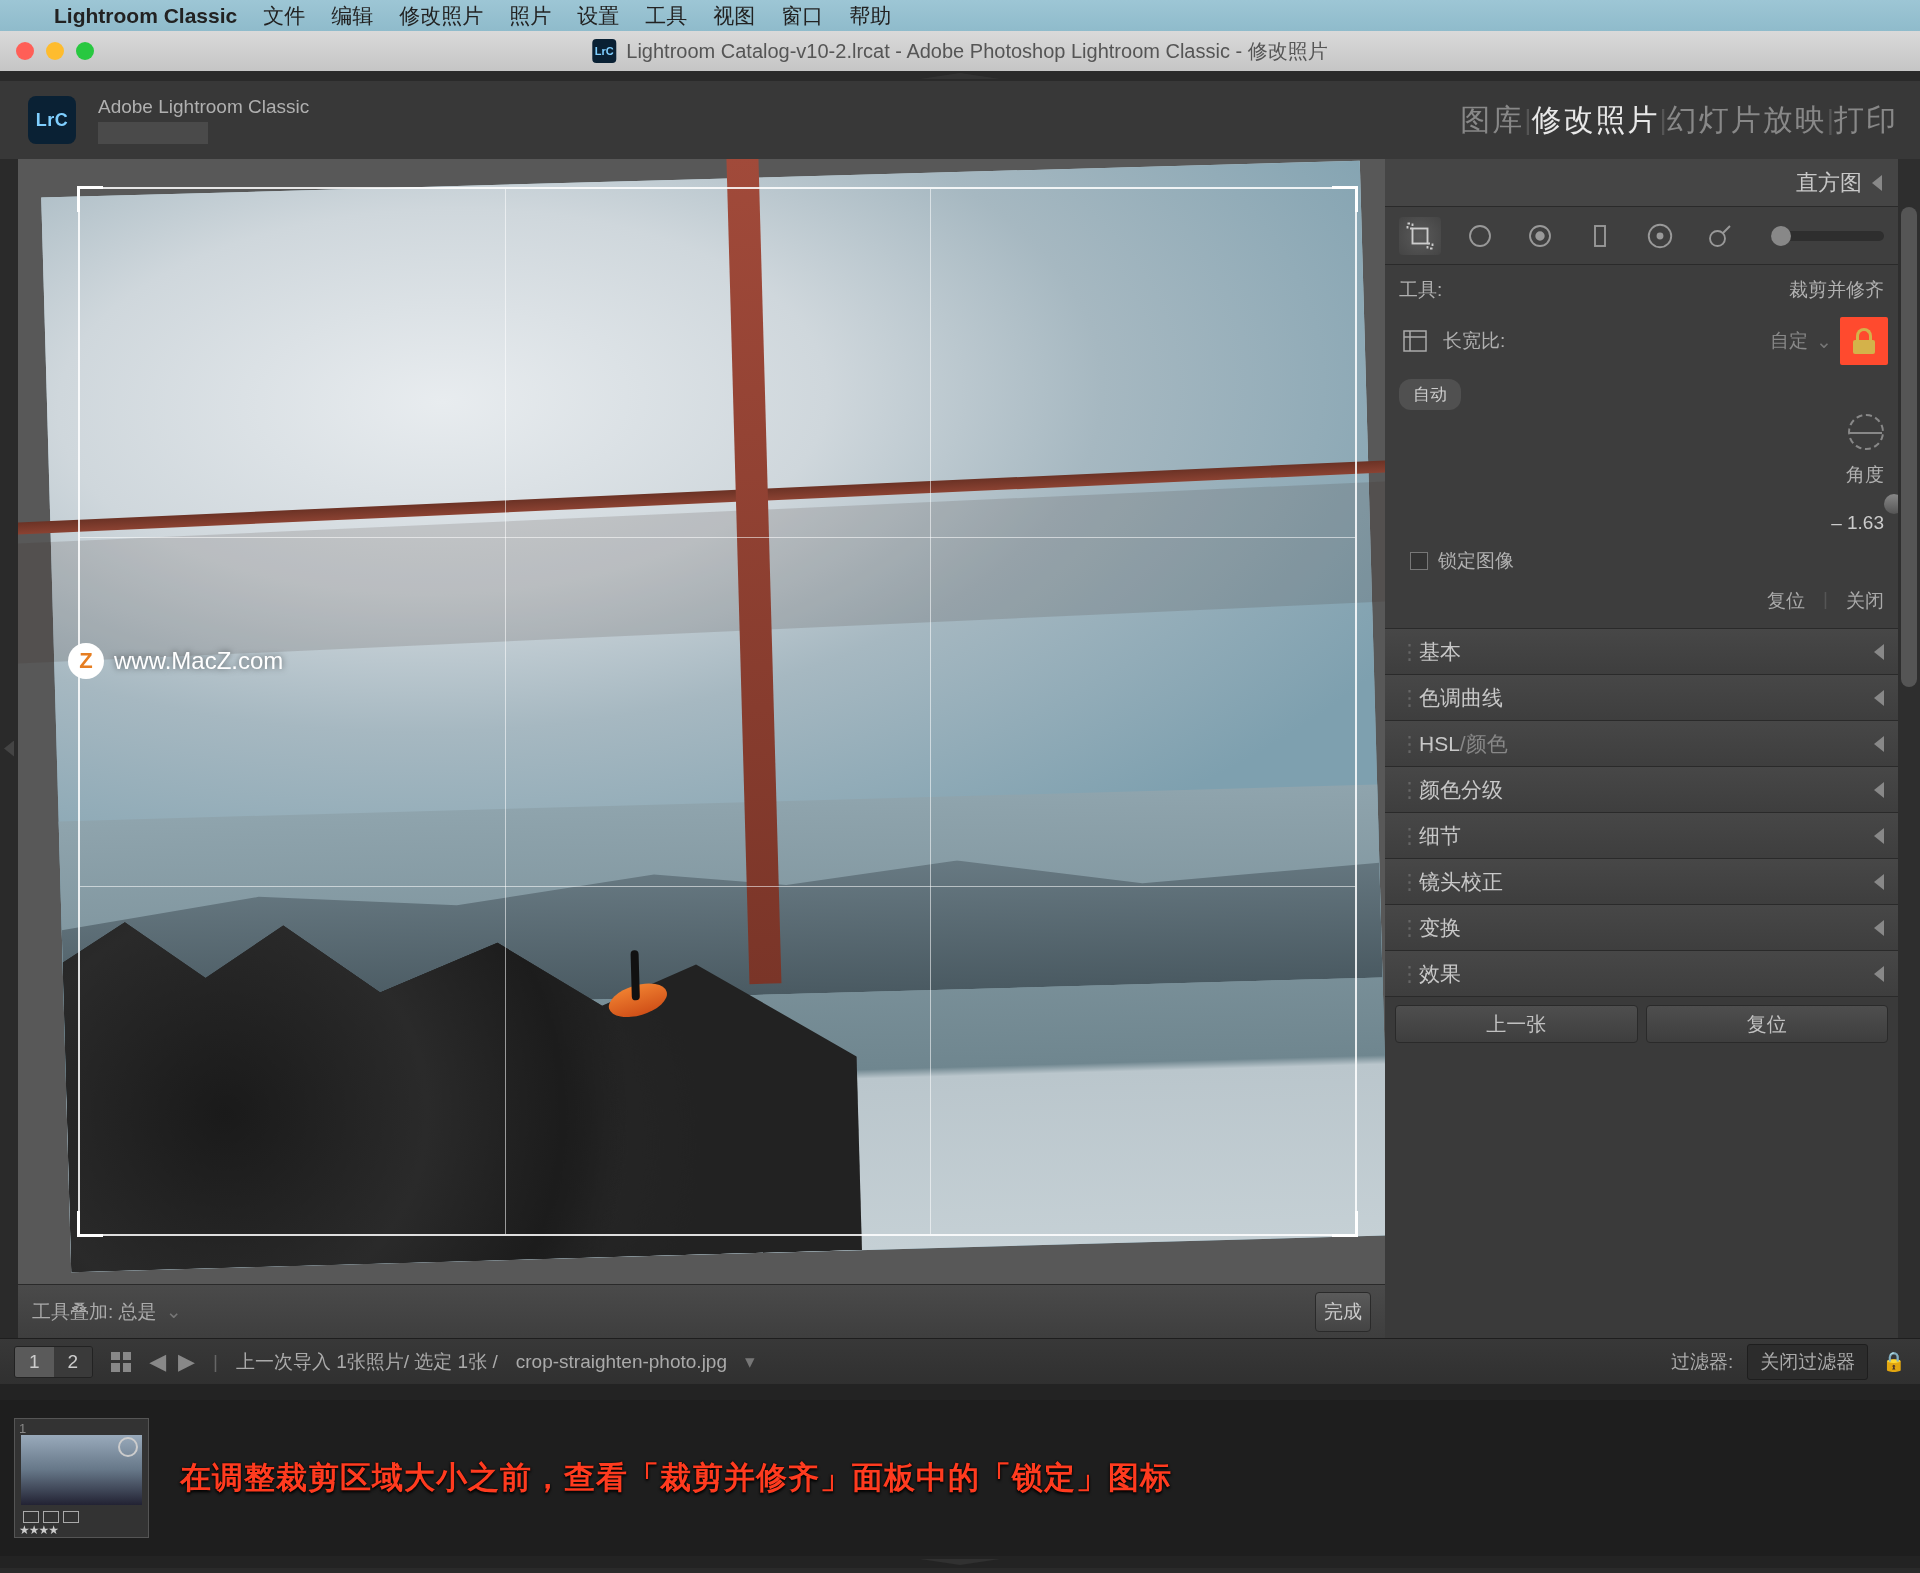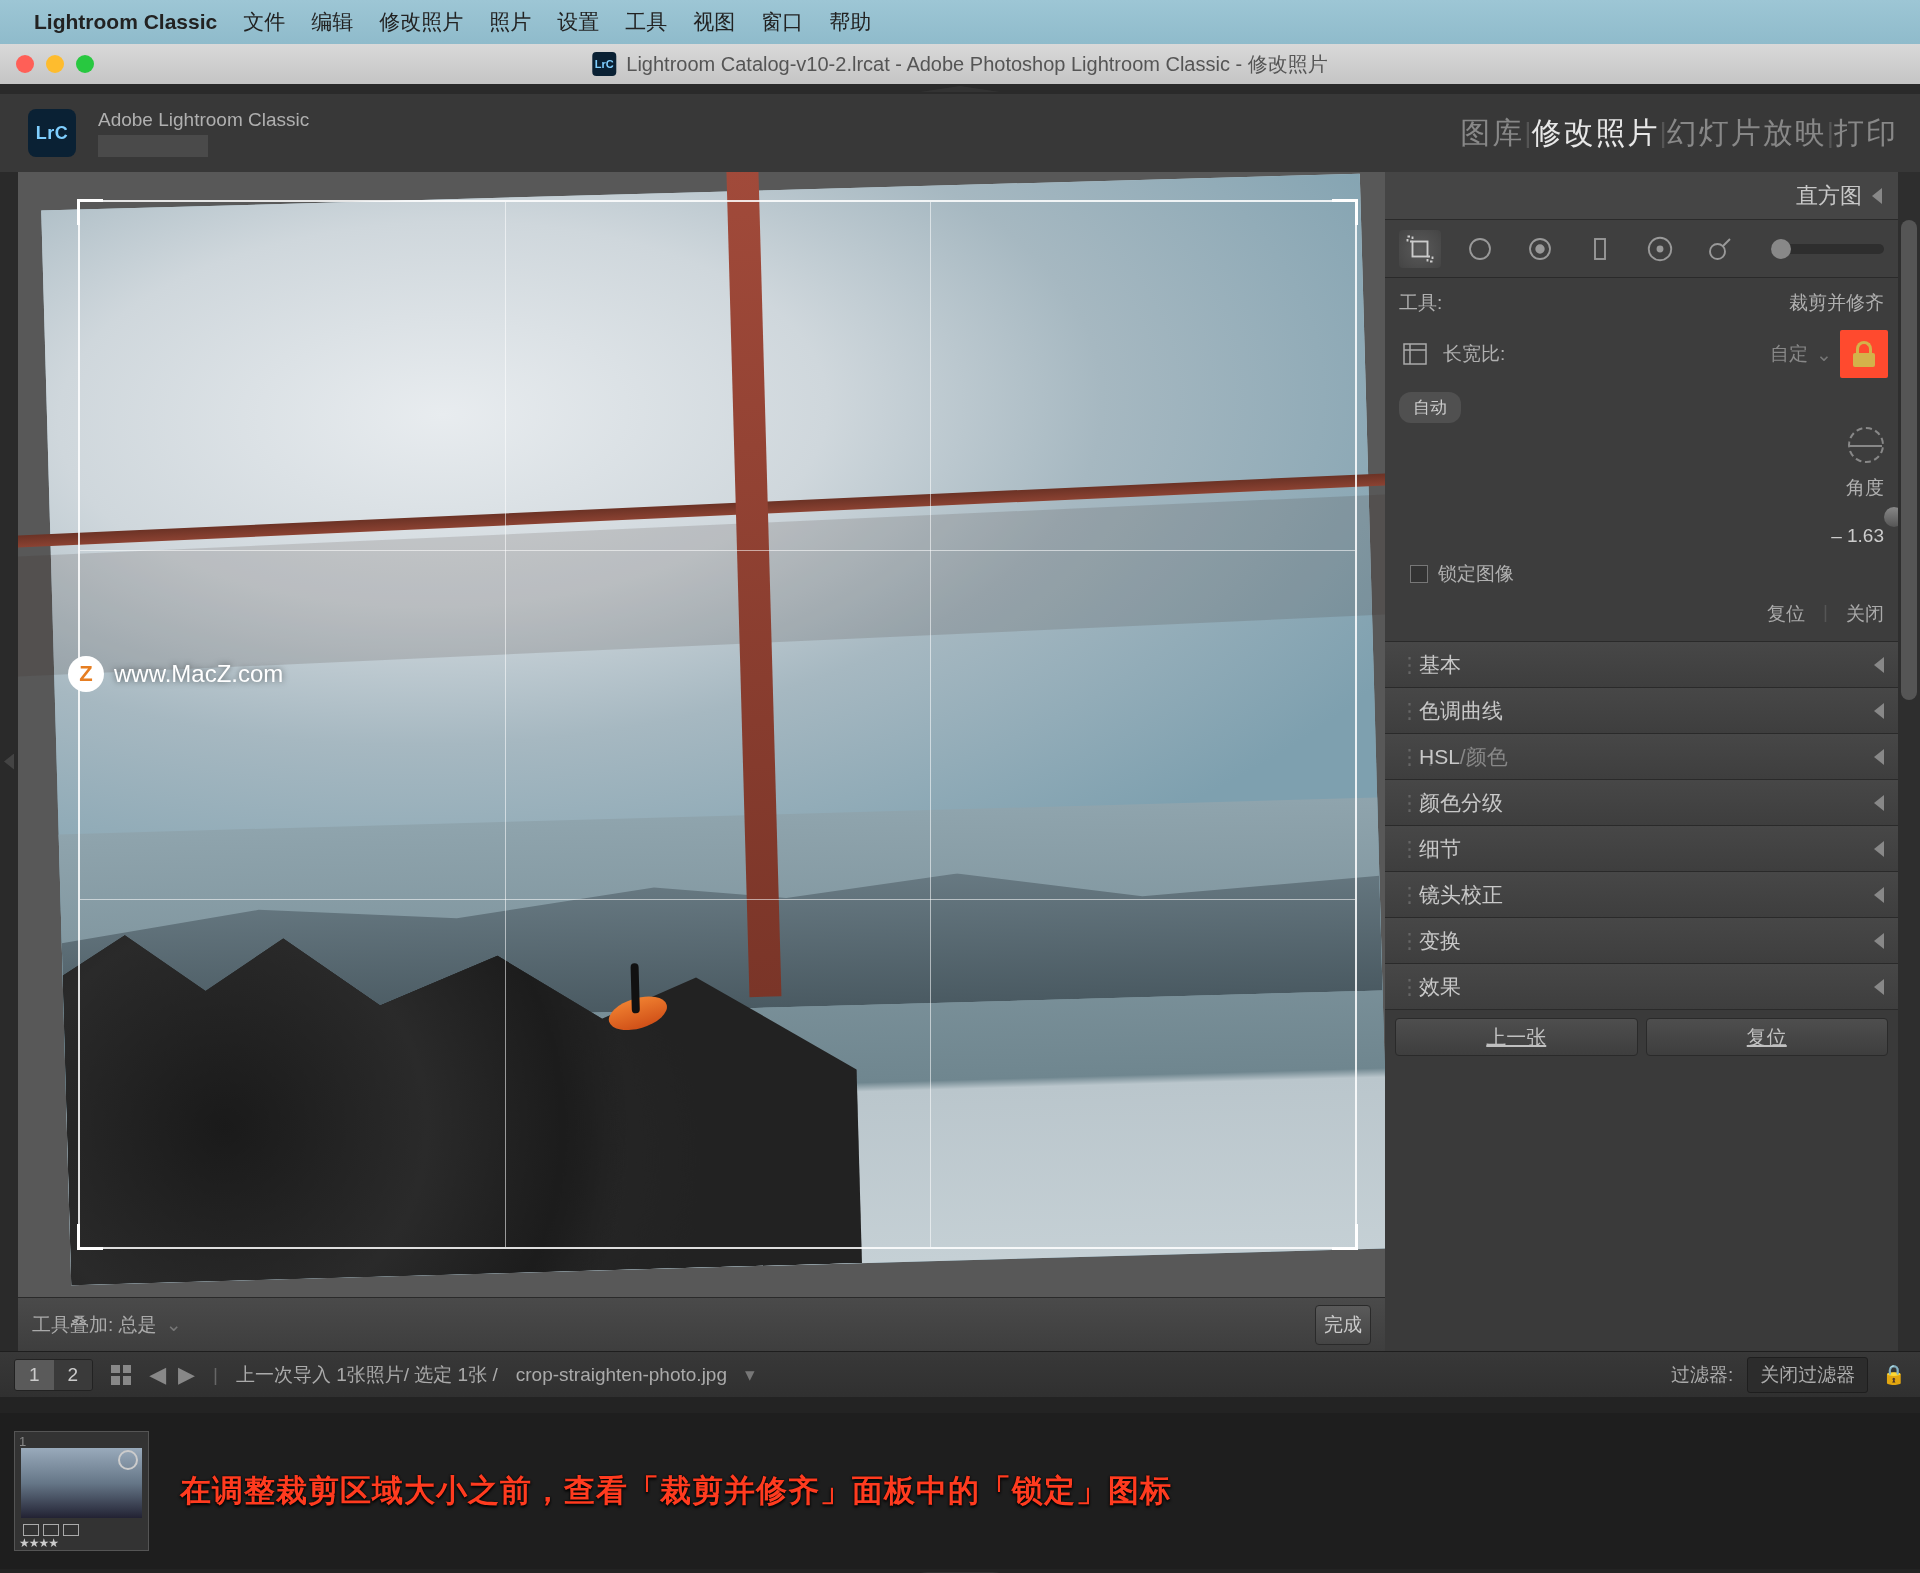--- a/index.html
+++ b/index.html
@@ -1,19 +1,19 @@
 <!DOCTYPE html>
 <html><head>
 <meta charset="utf-8">
 <style>
 * { margin:0; padding:0; box-sizing:border-box; font-family:-apple-system,"Helvetica Neue",Arial,sans-serif; }
 body { background:#2a2a2a; width:1920px; height:1573px; overflow:hidden; user-select:none; }
 
 
-.mac-menubar { height:44px; background:linear-gradient(#9DC6D5,#8FBBCB); display:flex; align-items:center; padding:0 8px; gap:26px; font-size:21px; color:#222; }
+.mac-menubar { height:31px; background:linear-gradient(#9DC6D5,#8FBBCB); display:flex; align-items:center; padding:0 28px; gap:26px; font-size:21px; color:#222; }
 .mac-menubar .apple { font-size:24px; }
 .mac-menubar .appname { font-weight:700; }
 .mac-menubar span { cursor:default; }
 
 
 .titlebar { height:40px; background:linear-gradient(#d9d9d9,#c5c5c5); display:flex; align-items:center; padding:0 16px; font-size:20px; color:#555; position:relative; }
 .traffic { display:flex; gap:12px; }
 .traffic .dot { width:18px; height:18px; border-radius:50%; }
 .traffic .r { background:#ff5f57; } .traffic .y { background:#febc2e; } .traffic .g { background:#28c840; }
 .titlebar .title { position:absolute; left:50%; transform:translateX(-50%); display:flex; align-items:center; gap:10px; }
@@ -120,21 +120,21 @@
 
 .cp-foot { display:flex; justify-content:flex-end; gap:18px; margin-top:14px; color:#aaa; }
 .cp-foot .sep { color:#555; }
 
 .acc { height:46px; background:linear-gradient(#474747,#3e3e3e); border-bottom:1px solid #2a2a2a; display:flex; align-items:center; justify-content:space-between; padding:0 14px; color:#c8c8c8; font-size:21px; cursor:pointer; }
 .acc .dots { width:20px; color:#666; }
 .acc .lbl { flex:1; padding-right:12px; }
 .acc .sub { color:#888; }
 
 .nav-btns { height:54px; background:#3a3a3a; display:flex; gap:8px; padding:8px 10px; }
-.nav-btn { flex:1; background:linear-gradient(#4e4e4e,#3e3e3e); border:1px solid #2a2a2a; border-radius:4px; color:#c0c0c0; font-size:20px; display:flex; align-items:center; justify-content:center; cursor:pointer;text-decoration:underline; }
+.nav-btn { flex:1; background:linear-gradient(#4e4e4e,#3e3e3e); border:1px solid #2a2a2a; border-radius:4px; color:#c0c0c0; font-size:20px; display:flex; align-items:center; justify-content:center; cursor:pointer; }
 
 
 .strip-info { height:46px; background:linear-gradient(#383838,#303030); border-top:1px solid #1e1e1e; display:flex; align-items:center; padding:0 14px; gap:18px; color:#aaa; font-size:19px; }
 .seg { display:flex; border:1px solid #222; border-radius:3px; overflow:hidden; }
 .seg .s { padding:4px 14px; background:#3a3a3a; color:#ccc; cursor:pointer; }
 .seg .s.on { background:#5a5a5a; }
 .grid-ic { width:20px; height:20px; display:grid; grid-template-columns:1fr 1fr; gap:3px; }
 .grid-ic span { background:#888; }
 .arrow-nav { display:flex; gap:12px; color:#888; font-size:22px; }
 .strip-right { margin-left:auto; display:flex; align-items:center; gap:14px; }

